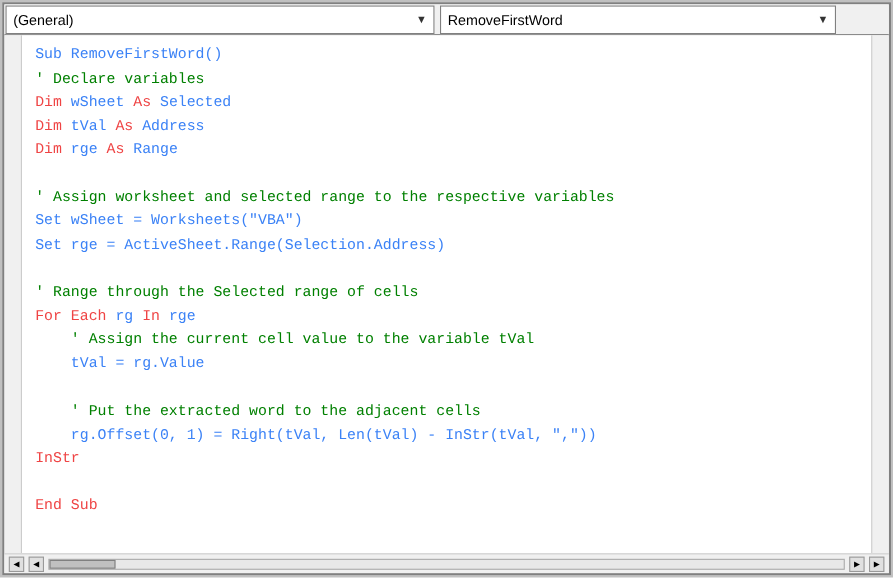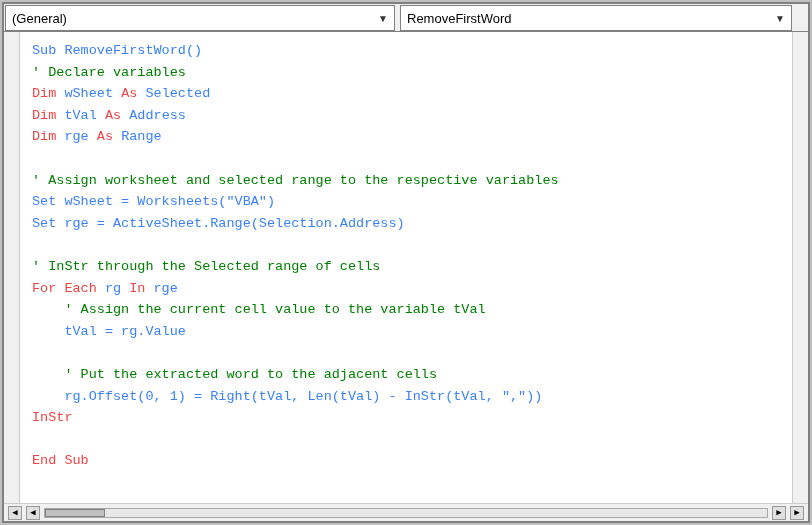--- a/index.html
+++ b/index.html
@@ -36,21 +36,21 @@
       font-family: Arial, sans-serif;
       cursor: pointer;
       height: 26px;
     }
     .dropdown-general {
       width: 390px;
       margin: 1px;
       text-align: center;
     }
     .dropdown-proc {
-      width: 392px;
+      width: 360px;
       margin: 1px 1px 1px 4px;
     }
     .dropdown-arrow {
       font-size: 10px;
       color: #333;
       margin-left: 8px;
     }
     .code-area {
       display: flex;
       flex: 1;
@@ -145,21 +145,21 @@
     <div class="code-content"><span class="kw-black">Sub RemoveFirstWord()</span>
 <span class="kw-green">' Declare variables</span>
 <span><span class="kw-blue">Dim</span><span class="kw-black"> wSheet </span><span class="kw-blue">As</span><span class="kw-black"> Selected</span></span>
 <span><span class="kw-blue">Dim</span><span class="kw-black"> tVal </span><span class="kw-blue">As</span><span class="kw-black"> Address</span></span>
 <span><span class="kw-blue">Dim</span><span class="kw-black"> rge </span><span class="kw-blue">As</span><span class="kw-black"> Range</span></span>
 
 <span class="kw-green">' Assign worksheet and selected range to the respective variables</span>
 <span class="kw-black">Set wSheet = Worksheets("VBA")</span>
 <span class="kw-black">Set rge = ActiveSheet.Range(Selection.Address)</span>
 
-<span class="kw-green">' InStr through the Selected range of cells</span>
+<span class="kw-green">' Range through the Selected range of cells</span>
 <span><span class="kw-blue">For Each</span><span class="kw-black"> rg </span><span class="kw-blue">In</span><span class="kw-black"> rge</span></span>
 <span class="kw-green">    ' Assign the current cell value to the variable tVal</span>
 <span class="kw-black">    tVal = rg.Value</span>
 
 <span class="kw-green">    ' Put the extracted word to the adjacent cells</span>
 <span class="kw-black">    rg.Offset(0, 1) = Right(tVal, Len(tVal) - InStr(tVal, ","))</span>
 <span class="kw-blue">InStr</span>
 
 <span class="kw-blue">End Sub</span>
 </div>

